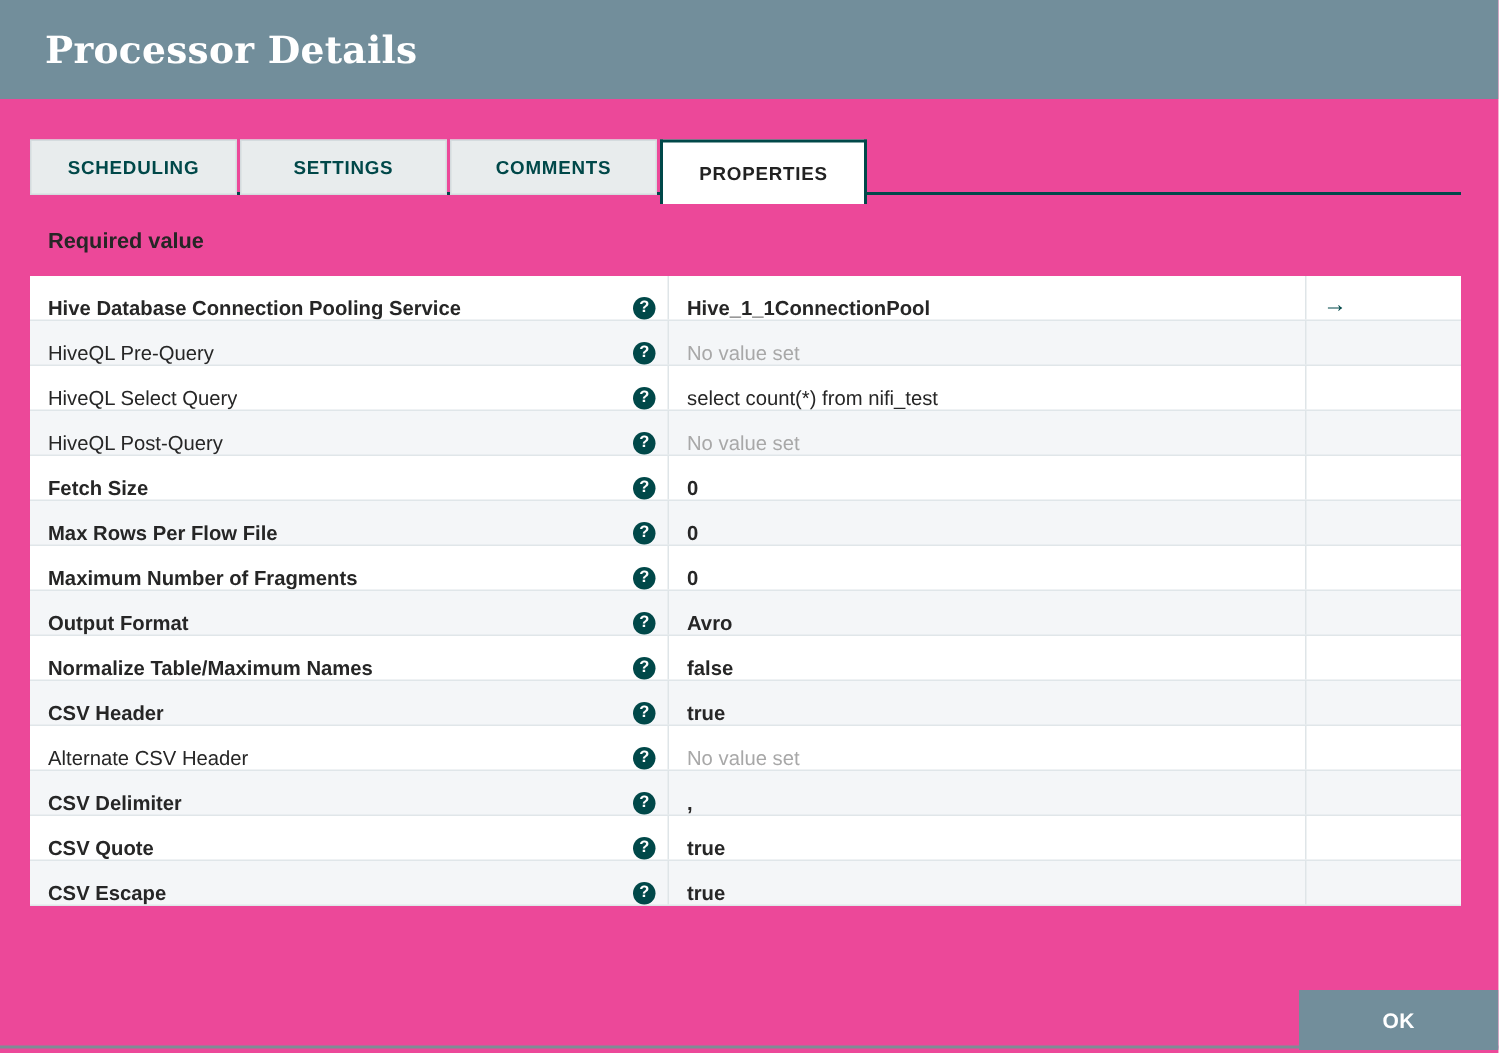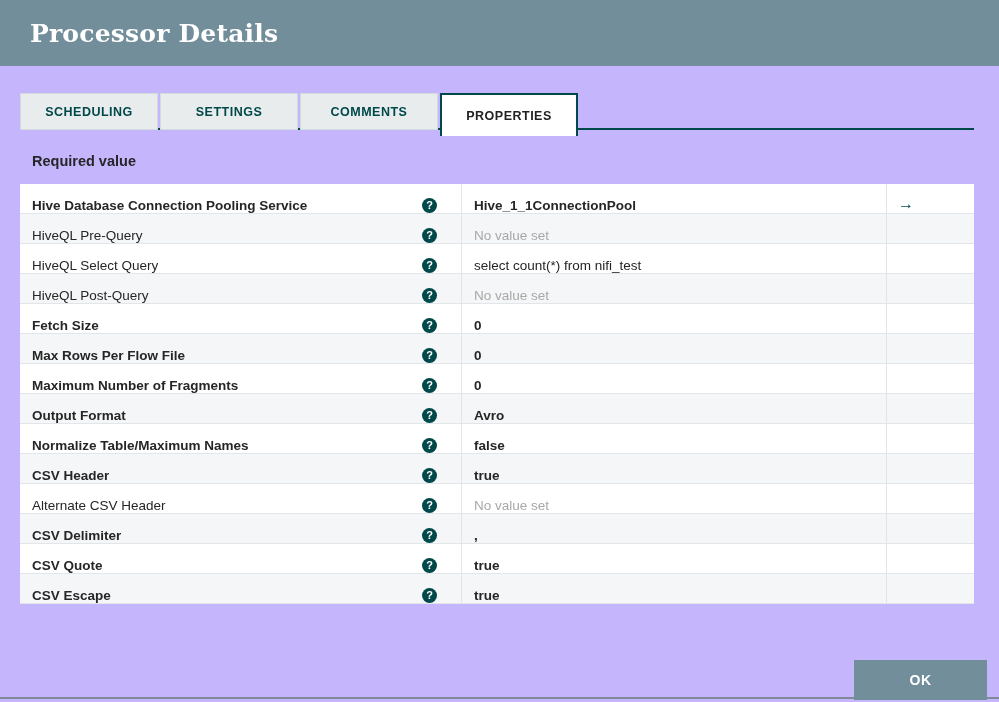--- a/index.html
+++ b/index.html
@@ -1,19 +1,19 @@
 <!DOCTYPE html>
 <html><head>
 <meta charset="utf-8">
 <style>
   * { margin: 0; padding: 0; box-sizing: border-box; }
   html, body { width: 999px; height: 702px; background: #ffffff; overflow: hidden; }
   body { font-family: "Liberation Sans", sans-serif; color: #262626; }
 
-  .dialog { position: relative; width: 999px; height: 702px; background: #c4b5fd; }
+  .dialog { position: relative; width: 999px; height: 702px; background: #ec4899; }
 
   
   .dialog-header {
     height: 66px; background: #728E9B;
     display: flex; align-items: center; padding-left: 30px;
   }
   .dialog-title {
     font-family: "DejaVu Serif", serif; font-weight: bold;
     font-size: 25px; color: #ffffff; letter-spacing: 0.2px;
   }
@@ -57,21 +57,21 @@
   .thead .hcell { padding-left: 12px; }
   .trow {
     display: grid; grid-template-columns: 425px 425px 104px;
     height: 30px; background: #ffffff;
     border-bottom: 1px solid #e0e6e9;
     font-size: 13.5px;
   }
   .trow.alt { background: #f4f6f8; }
   .cell { height: 100%; display: flex; align-items: flex-end; }
   .cell.prop { justify-content: space-between; padding: 0 8px 0 12px; }
-  .cell.val, .cell.goto { border-left: 1px solid #dfe5e8; margin-left: 16px; }
+  .cell.val, .cell.goto { border-left: 1px solid #dfe5e8; }
   .cell.val { padding-left: 12px; }
   .prop-name { white-space: nowrap; overflow: hidden; }
   .prop-name.req { font-weight: bold; }
   .prop-value.req { font-weight: bold; }
   .prop-value.unset { color: #a8a8a8; }
   .help-icon {
     flex: 0 0 auto; width: 15px; height: 15px; border-radius: 50%;
     background: #004849; color: #ffffff;
     font-size: 11px; font-weight: bold; line-height: 15px;
     text-align: center; cursor: pointer;
@@ -80,21 +80,21 @@
     padding-left: 11px; color: #004849;
     font-size: 16px; font-weight: bold; cursor: pointer;
   }
 
   
   .bottom-edge {
     position: absolute; left: 0; bottom: 3px;
     width: 100%; height: 2px; background: #7f8b95;
   }
   .ok-button {
-    position: absolute; right: 12px; bottom: 2px; z-index: 3;
+    position: absolute; right: 0; bottom: 2px; z-index: 3;
     width: 133px; height: 40px; background: #728E9B;
     color: #ffffff; font-size: 14px; font-weight: bold; letter-spacing: 0.4px;
     display: flex; align-items: center; justify-content: center;
     border: none; cursor: pointer;
   }
 </style>
 </head>
 <body>
 
 <div class="dialog">

